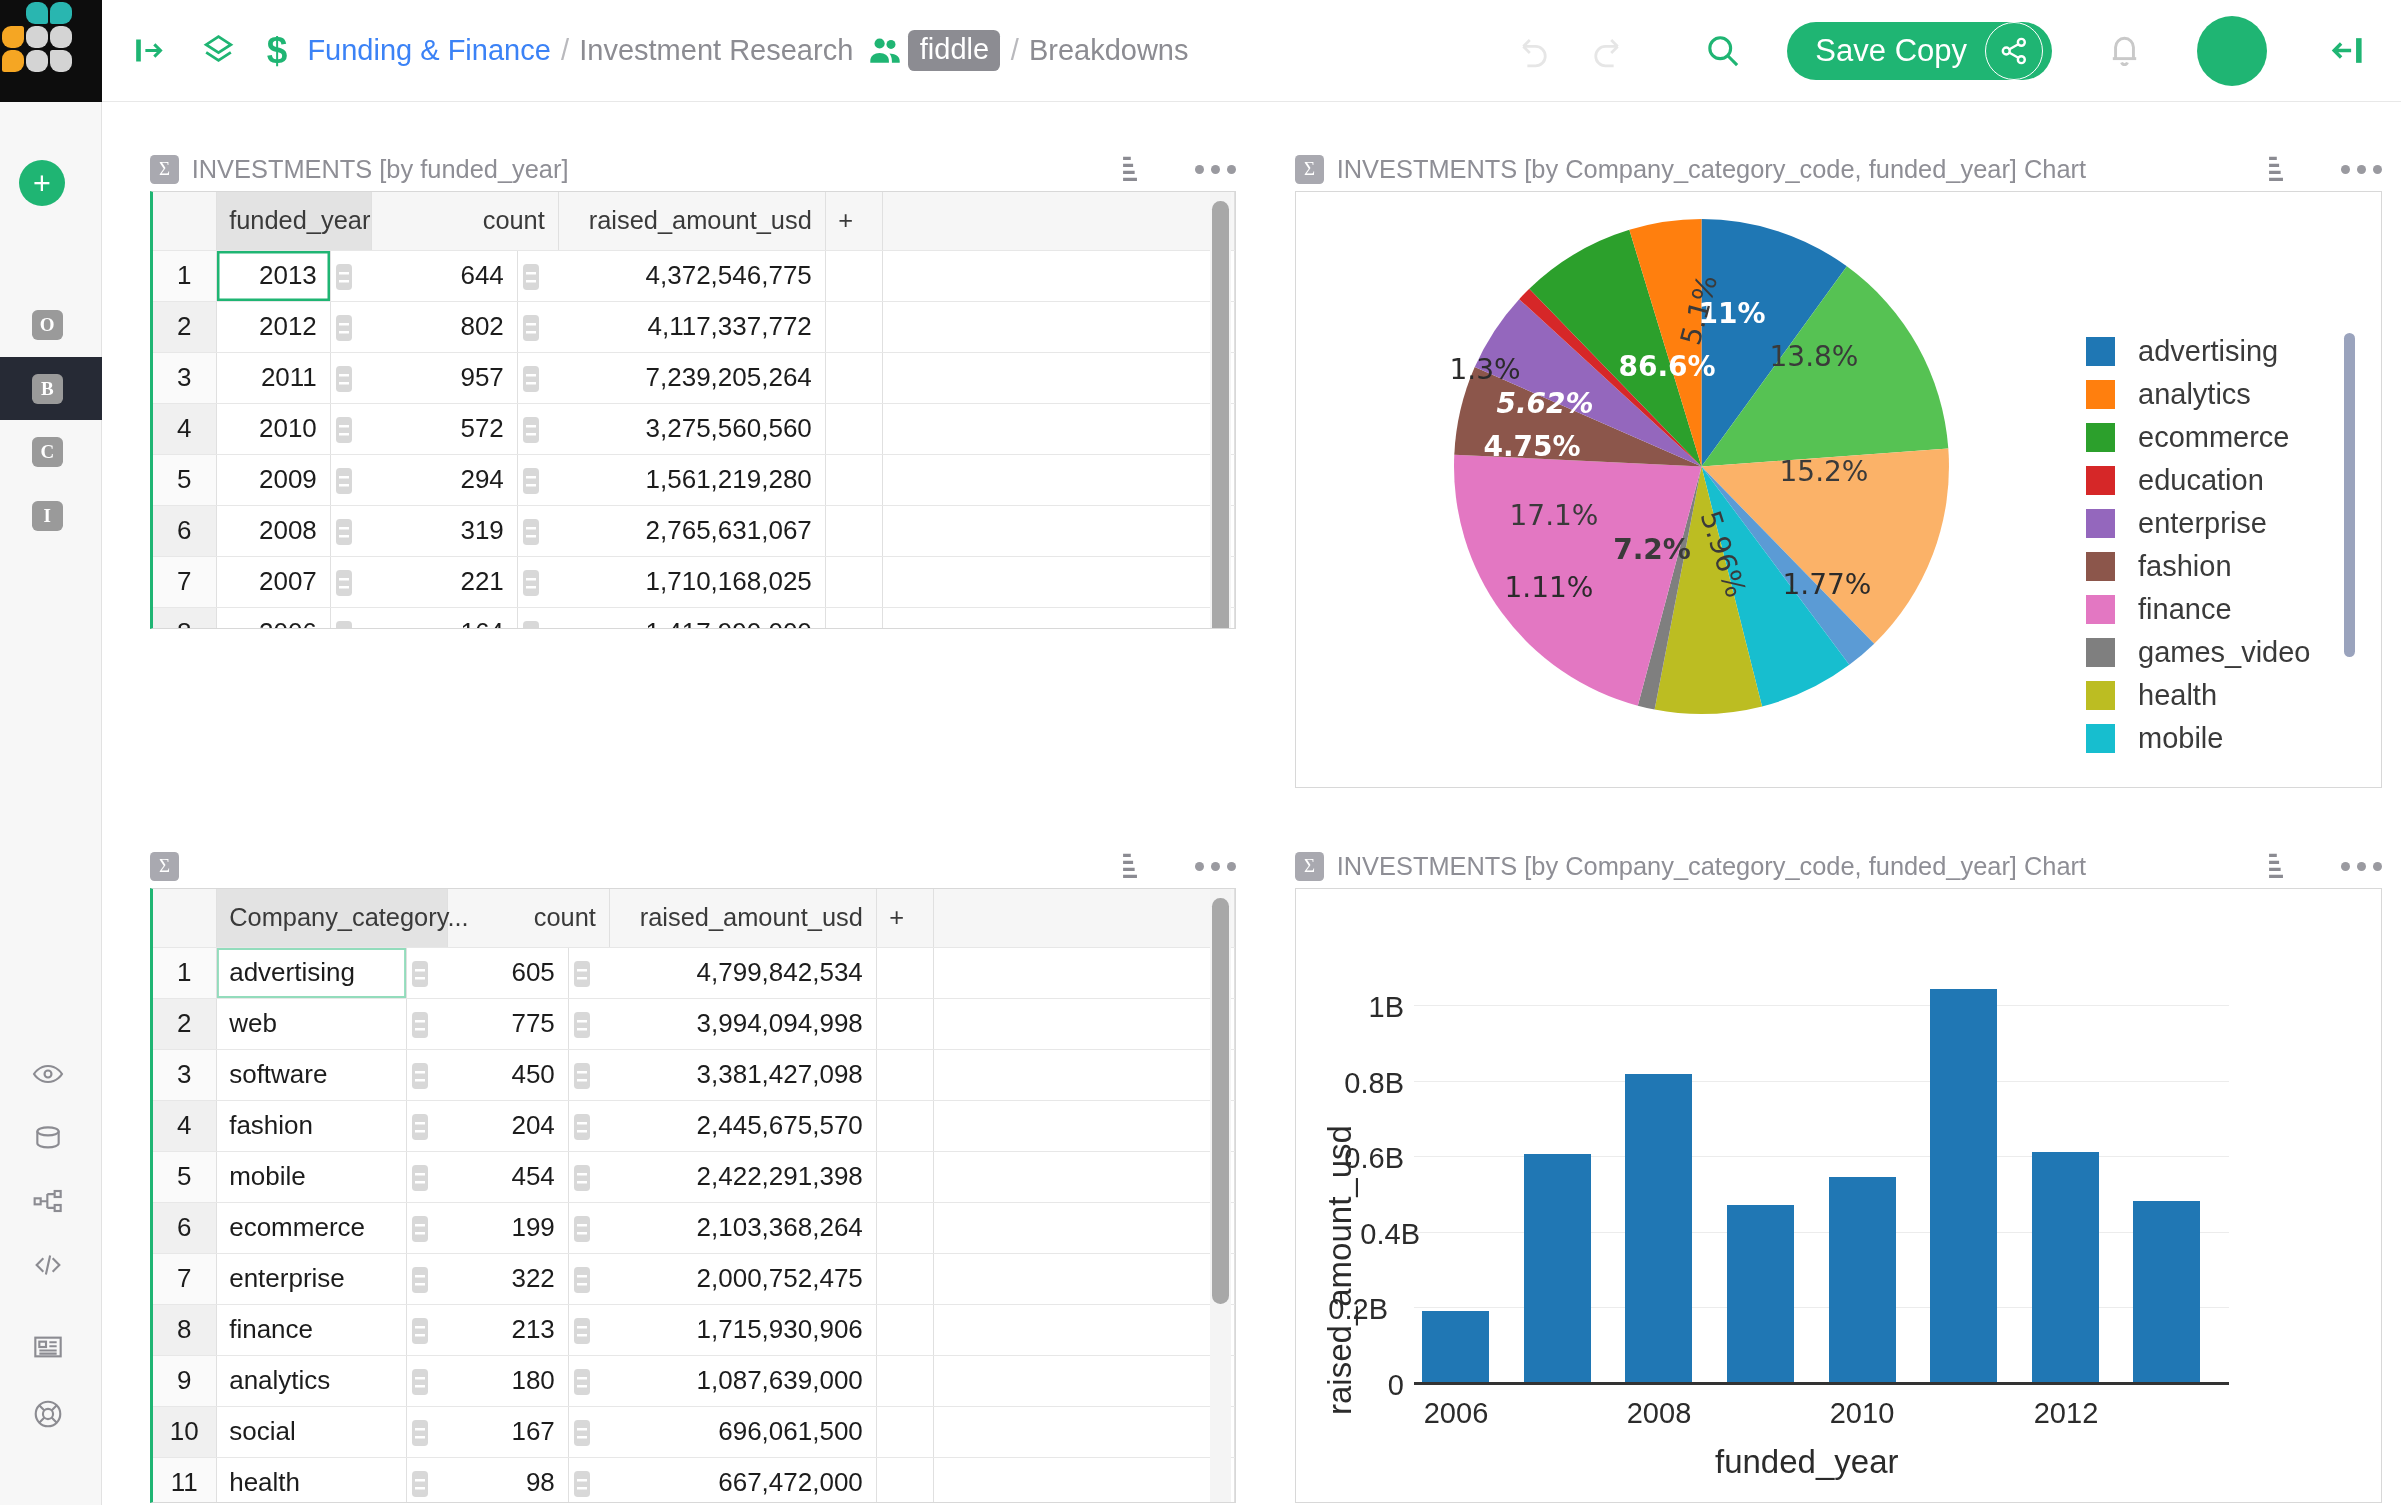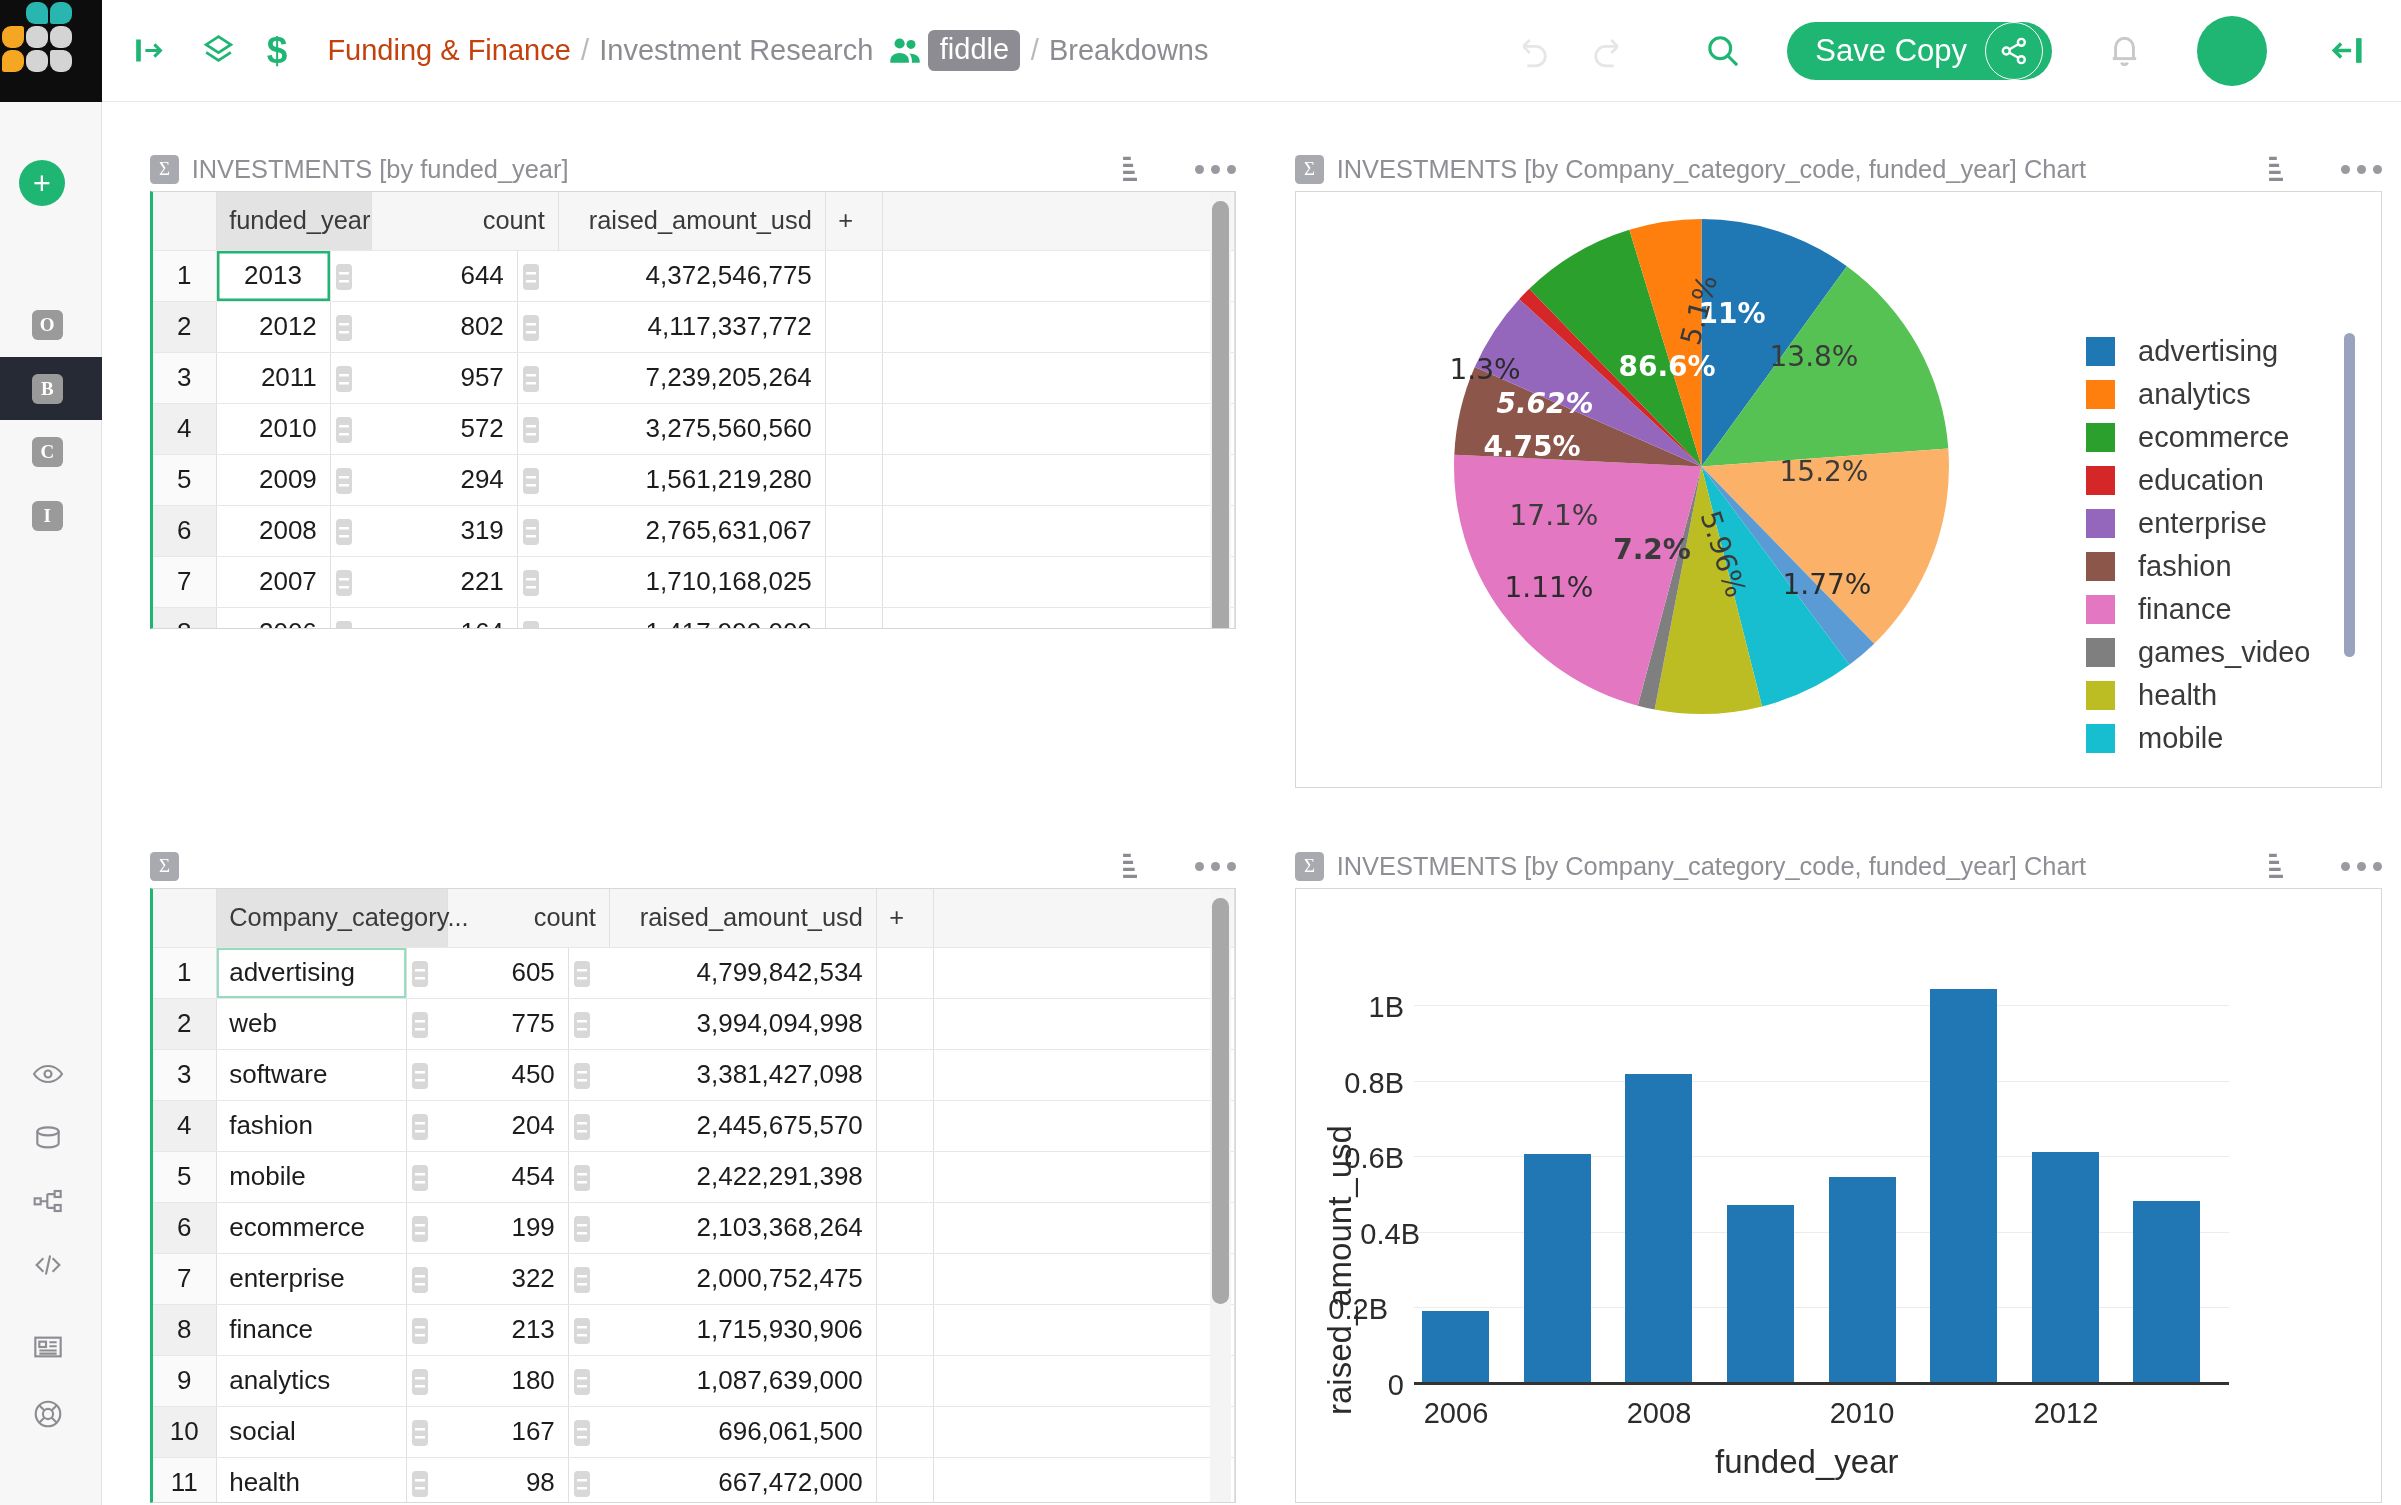--- a/index.html
+++ b/index.html
@@ -47,21 +47,21 @@
   .topbar {
     position: absolute; left: 102px; top: 0; width: 2300px; height: 102px;
     background: #ffffff; border-bottom: 0.6px solid #e8e8e8;
     display: flex; align-items: center;
   }
   .tb-icon { display: flex; align-items: center; justify-content: center; cursor: pointer; }
   .crumbs {
     display: flex; align-items: center; gap: 0px;
     font-size: 29px; color: #8c8c92; white-space: nowrap;
   }
-  .crumb-green { color: #c2410c; margin-left: 20px; }
+  .crumb-green { color: #3b82f6; }
   .crumb-sep { color: #b9b9bd; padding: 0 10.2px; }
   .crumb-tag {
     background: #8c8c92; color: #fff; border-radius: 6.3px;
     padding: 2.5px 11.4px 5.1px 11.4px; font-size: 29px;
   }
   .people-icon { margin: 0 5.1px 0 14px; display:flex; align-items:center; }
   .savecopy {
     display: flex; align-items: center; height: 58px;
     background: #1fb573; color: #fff; border-radius: 29px;
     padding: 0 9px 0 28px; font-size: 31px; cursor: pointer;
@@ -106,21 +106,21 @@
   }
   table.grid th { background: #f6f6f6; color: #3a3a3a; font-size: 25.4px; height: 58px; }
   table.grid th.hl { background: #e3e3e3; }
   th.c-idx, td.c-idx { width: 63px; background: #f2f2f2; color: #6b6b6b; text-align: center; padding: 0; }
   td.c-idx { background: #fafafa; }
   tr.odd td.c-idx { background: #f0f0f0; }
   .c-num { text-align: right; }
   .c-lbl { text-align: left; }
   .c-plus { width: 57px; color: #6b6b6b; text-align: left; }
   .c-tail { border-right: none; }
-  .sel-cell { box-shadow: inset 0 0 0 2.5px #1fb573; text-align: center; }
+  .sel-cell { box-shadow: inset 0 0 0 2.5px #1fb573; }
   .sel-cell-soft { box-shadow: inset 0 0 0 1.9px #93dcbc; }
   .cellgrip {
     display: inline-block; width: 16.5px; height: 25.4px; border-radius: 3.8px;
     background: #d8d8d8; vertical-align: middle;
     background-image: linear-gradient(#ffffff 0 0), linear-gradient(#ffffff 0 0);
     background-size: 10.2px 2.5px, 10.2px 2.5px;
     background-position: 3.2px 7.6px, 3.2px 15.2px;
     background-repeat: no-repeat;
     background-color: #d8d8d8;
   }

